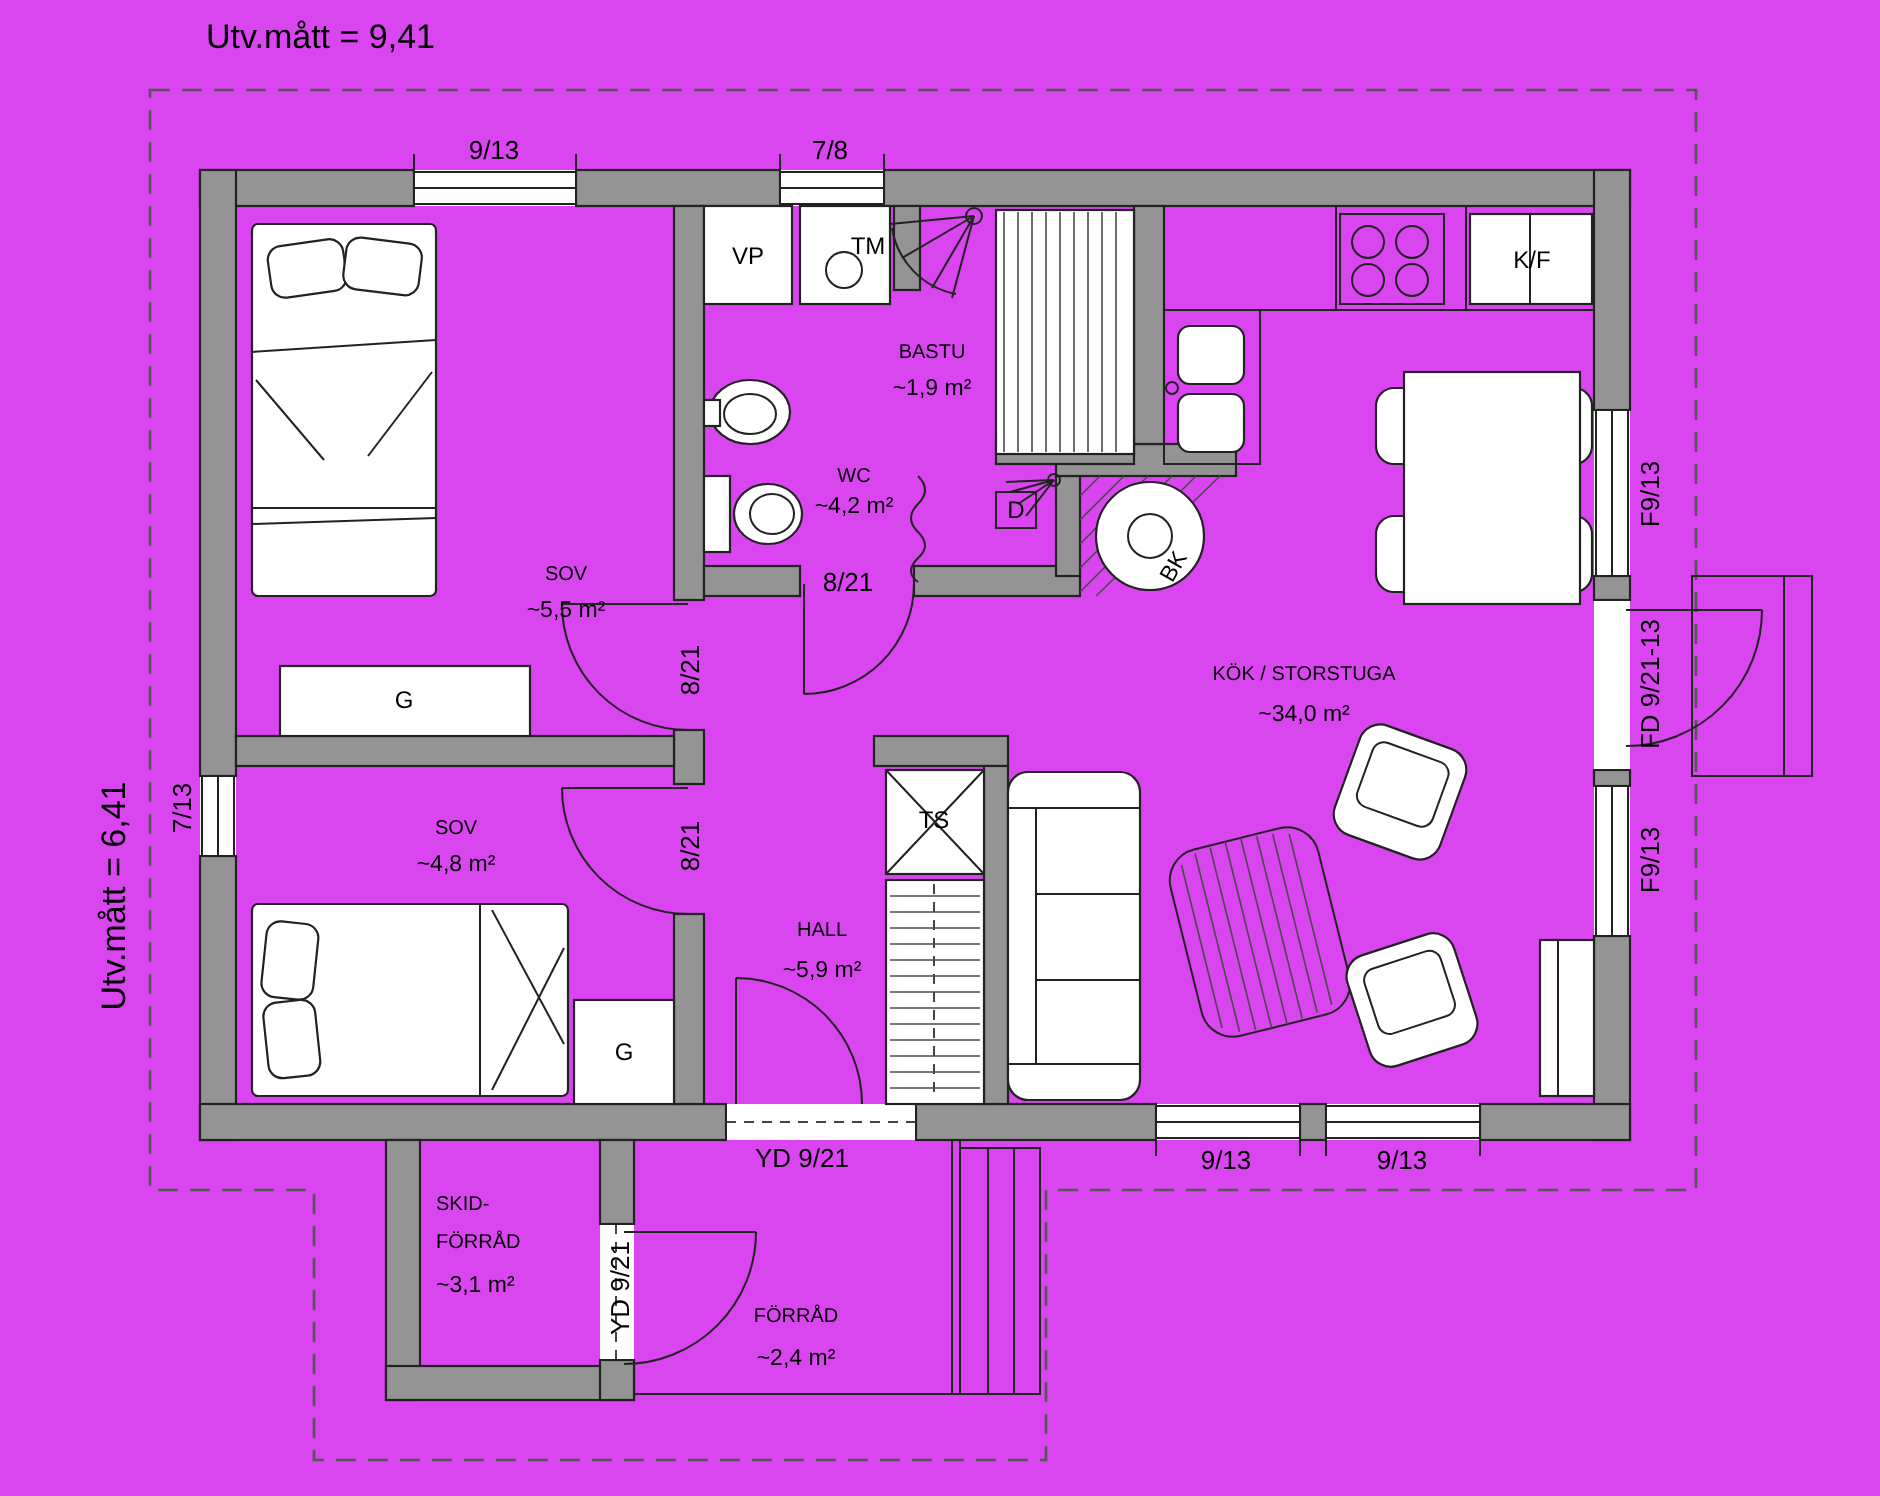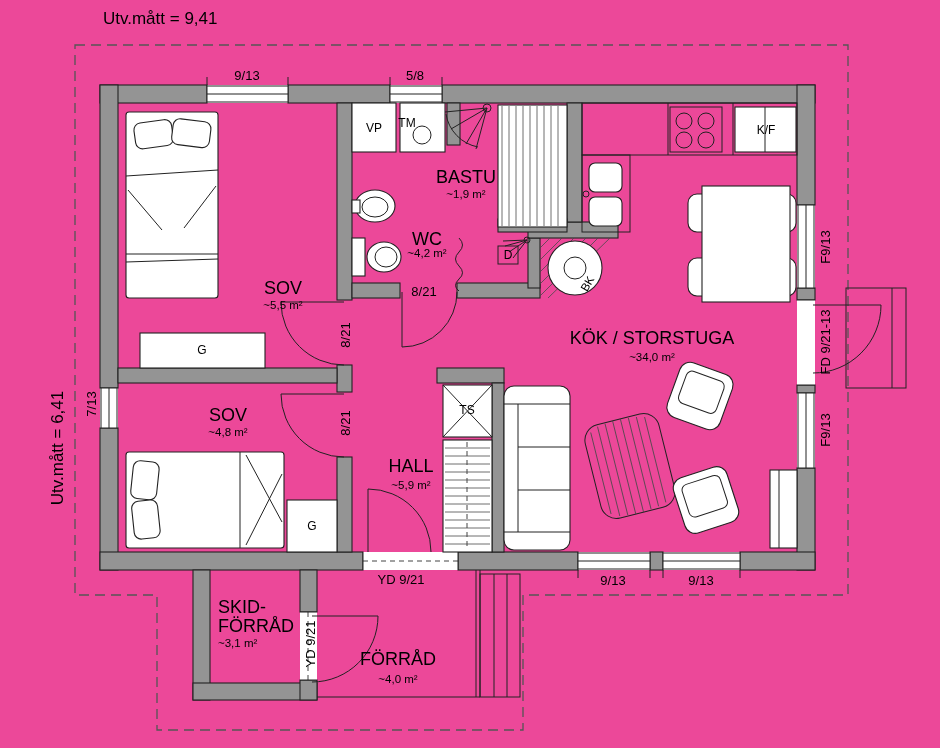--- a/index.html
+++ b/index.html
@@ -1,20 +1,20 @@
 <!DOCTYPE html>
 <html><head>
 <meta charset="utf-8">
 <style>
   html,body{margin:0;padding:0;background:#fff;}
-  .canvas{position:relative;width:940px;height:748px;background:#ec4899;overflow:hidden;
+  .canvas{position:relative;width:940px;height:748px;background:#d946ef;overflow:hidden;
           font-family:"Liberation Sans",sans-serif;color:#000;}
   .canvas svg{position:absolute;left:0;top:0;}
   .lbl{position:absolute;white-space:nowrap;transform:translate(-50%,-50%);
-       font-size:18px;color:#000;line-height:1;}
+       font-size:10px;color:#000;line-height:1;}
   .lbl.area{font-size:11.5px;}
   .lbl.tag{font-size:13px;}
   .lbl.fix{font-size:12px;}
   .lbl.dim{font-size:17px;}
   .lbl.rot{transform:translate(-50%,-50%) rotate(-90deg);}
   .lbl.rot60{transform:translate(-50%,-50%) rotate(-60deg);font-size:11.5px;}
   .lbl.plain{transform:none;}
   
   .wall{fill:#949494;stroke:#222;stroke-width:1.1;}
   .win{fill:#fff;stroke:none;}
@@ -383,21 +383,21 @@
       <line class="dashline" x1="467" y1="442" x2="467" y2="550"></line>
     </g>
 
   </g>
 </svg>
 
 <div class="lbl dim plain" style="left:103px;top:10px">Utv.mått = 9,41</div>
 <div class="lbl dim rot" style="left:57px;top:448px">Utv.mått = 6,41</div>
 
 <div class="lbl tag" style="left:247px;top:75px">9/13</div>
-<div class="lbl tag" style="left:415px;top:75px">5/8</div>
+<div class="lbl tag" style="left:415px;top:75px">7/8</div>
 <div class="lbl tag rot" style="left:91px;top:404px">7/13</div>
 <div class="lbl tag rot" style="left:825px;top:247px">F9/13</div>
 <div class="lbl tag rot" style="left:825px;top:342px">FD 9/21-13</div>
 <div class="lbl tag rot" style="left:825px;top:430px">F9/13</div>
 <div class="lbl tag" style="left:613px;top:580px">9/13</div>
 <div class="lbl tag" style="left:701px;top:580px">9/13</div>
 <div class="lbl tag" style="left:401px;top:579px">YD 9/21</div>
 <div class="lbl tag rot" style="left:310px;top:644px">YD 9/21</div>
 <div class="lbl tag rot" style="left:345px;top:335px">8/21</div>
 <div class="lbl tag rot" style="left:345px;top:423px">8/21</div>
@@ -419,24 +419,24 @@
 <div class="lbl area" style="left:652px;top:358px">~34,0 m²</div>
 
 <div class="lbl" style="left:411px;top:466px">HALL</div>
 <div class="lbl area" style="left:411px;top:486px">~5,9 m²</div>
 
 <div class="lbl plain" style="left:218px;top:598px">SKID-</div>
 <div class="lbl plain" style="left:218px;top:617px">FÖRRÅD</div>
 <div class="lbl area plain" style="left:218px;top:638px">~3,1 m²</div>
 
 <div class="lbl" style="left:398px;top:659px">FÖRRÅD</div>
-<div class="lbl area" style="left:398px;top:680px">~4,0 m²</div>
+<div class="lbl area" style="left:398px;top:680px">~2,4 m²</div>
 
 <div class="lbl fix" style="left:374px;top:128px">VP</div>
-<div class="lbl fix" style="left:407px;top:123px">TM</div>
+<div class="lbl fix" style="left:434px;top:123px">TM</div>
 <div class="lbl fix" style="left:508px;top:255px">D</div>
 <div class="lbl fix" style="left:766px;top:130px">K/F</div>
 <div class="lbl fix" style="left:467px;top:410px">TS</div>
 <div class="lbl fix" style="left:202px;top:350px">G</div>
 <div class="lbl fix" style="left:312px;top:526px">G</div>
 <div class="lbl rot60" style="left:588px;top:284px">BK</div>
 
 </div>
 
 </body></html>

